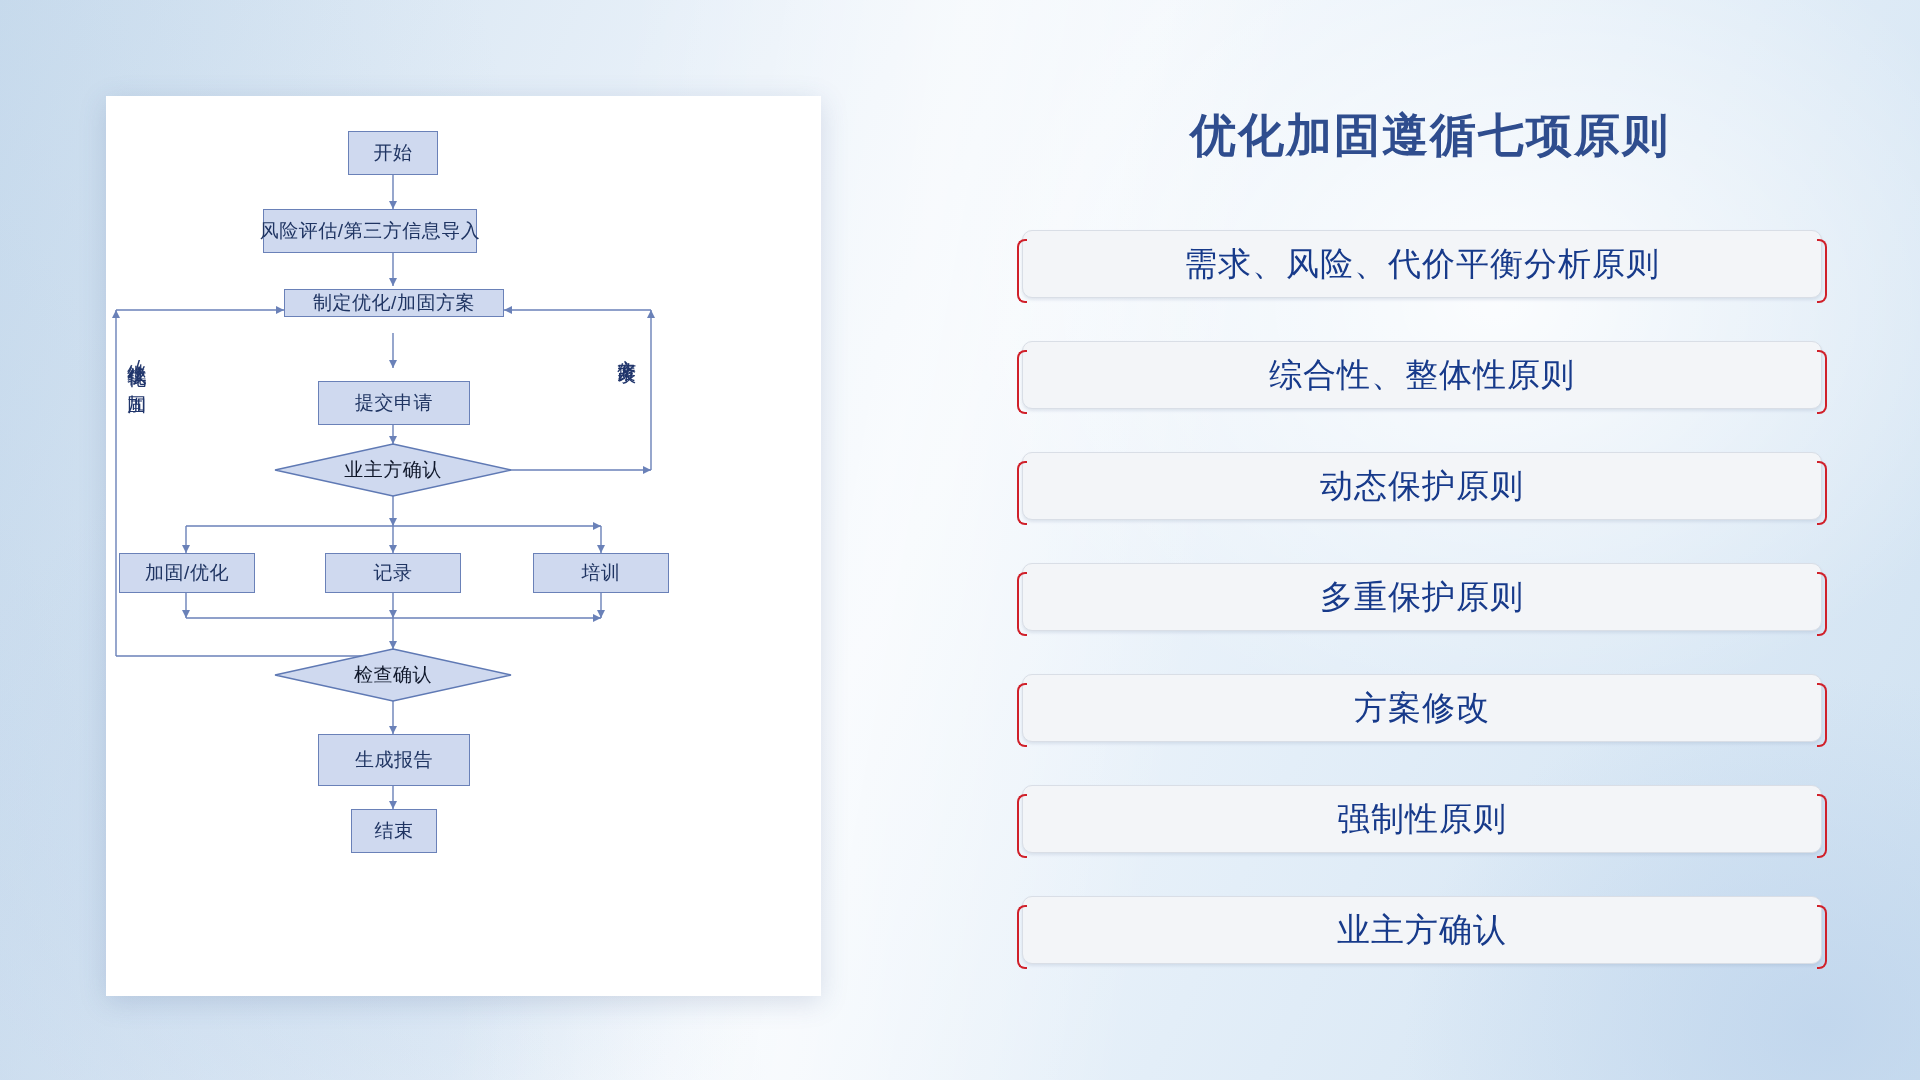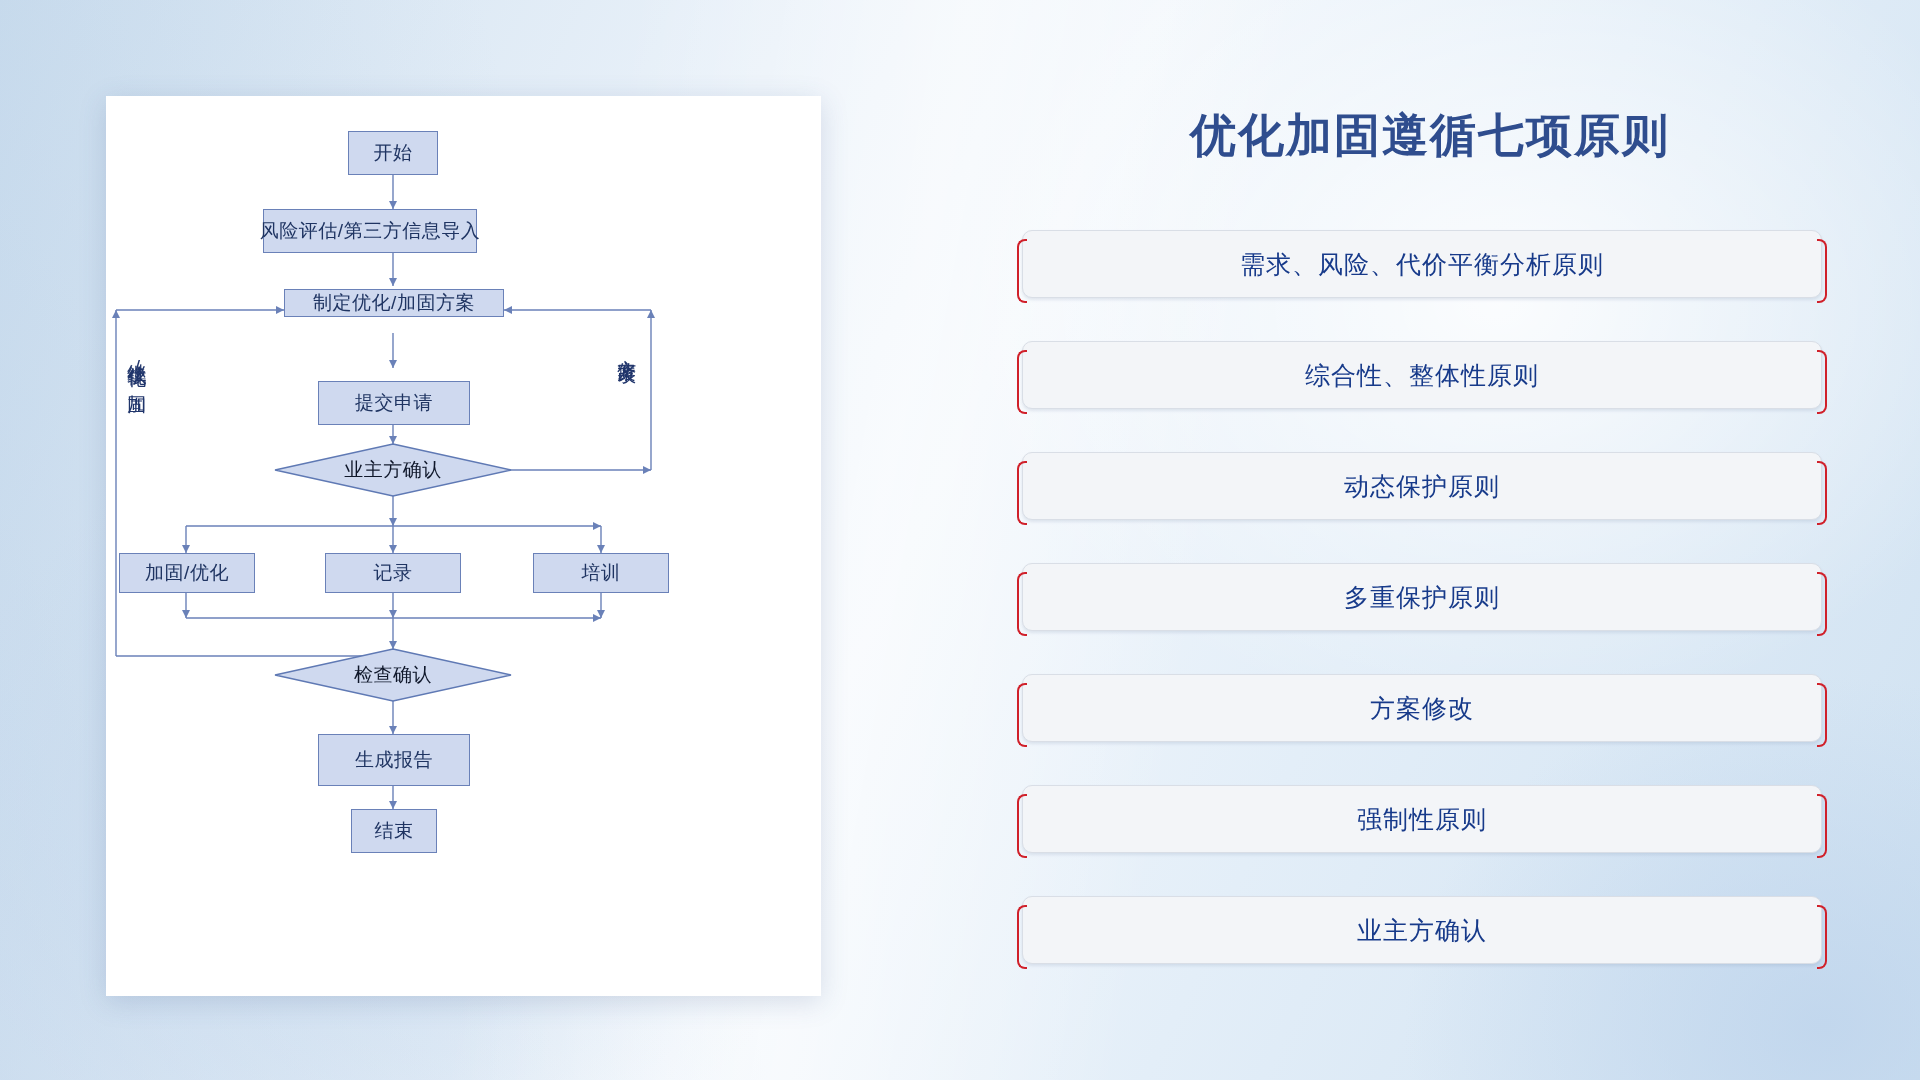--- a/index.html
+++ b/index.html
@@ -123,21 +123,21 @@
     box-sizing: border-box;
     height: 68px;
     margin-bottom: 43px;
     background: #f3f5f8;
     border-radius: 10px;
     border: 1px solid #d9dee6;
     display: flex;
     align-items: center;
     justify-content: center;
     color: #173a8a;
-    font-size: 25px;
+    font-size: 33px;
     letter-spacing: 1px;
     box-shadow: 0 2px 3px rgba(120,140,170,0.18);
   }
   .pill::after {
     content: "";
     position: absolute;
     left: -6px;
     top: 8px;
     width: 8px;
     height: calc(100% - 6px);

